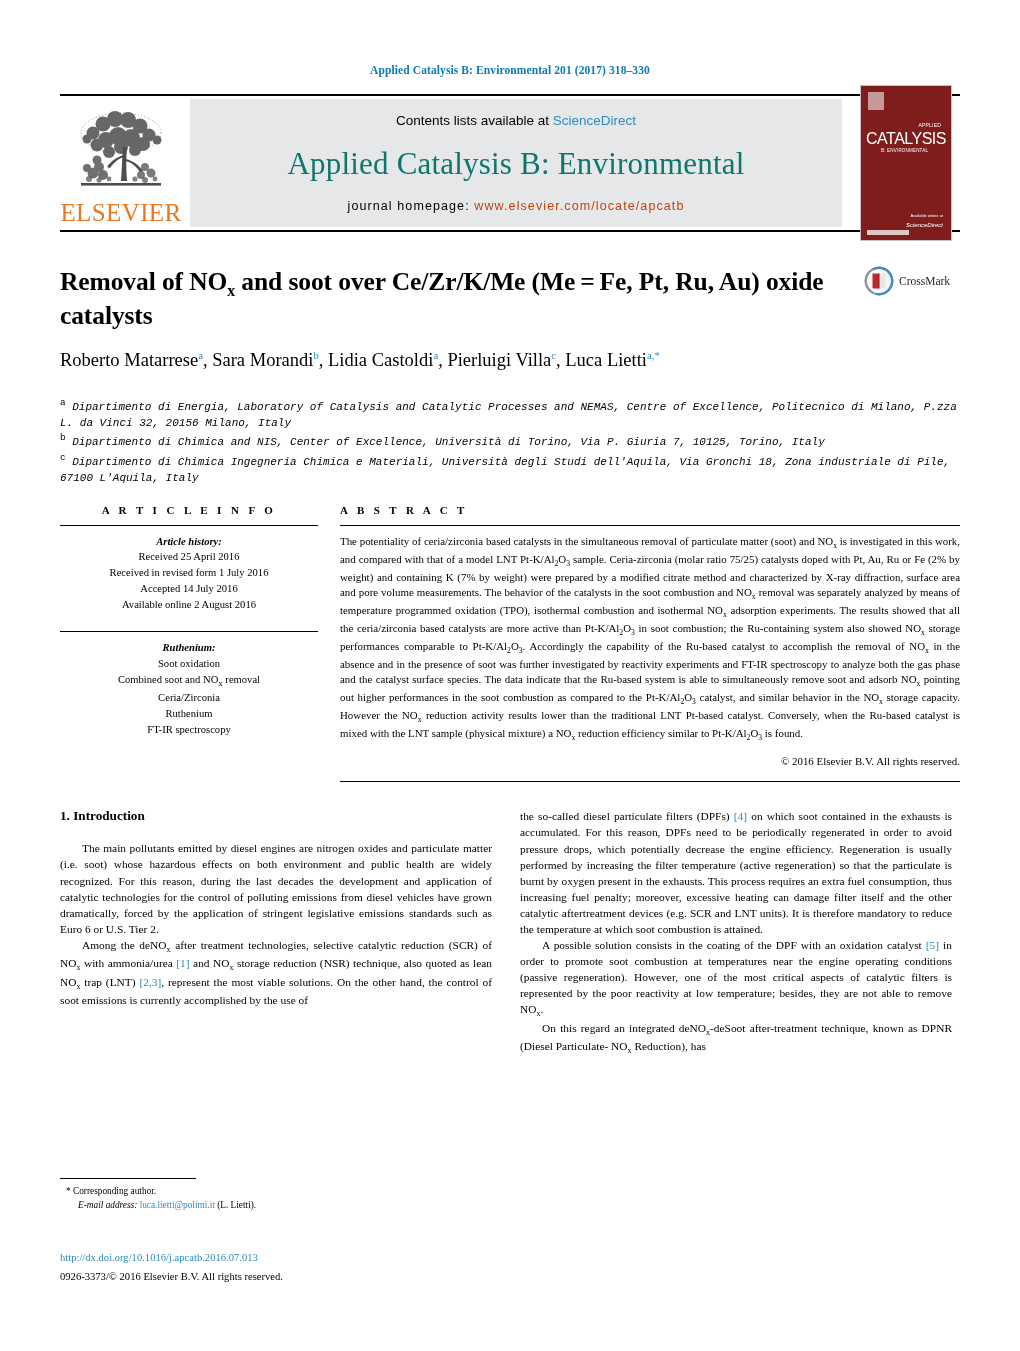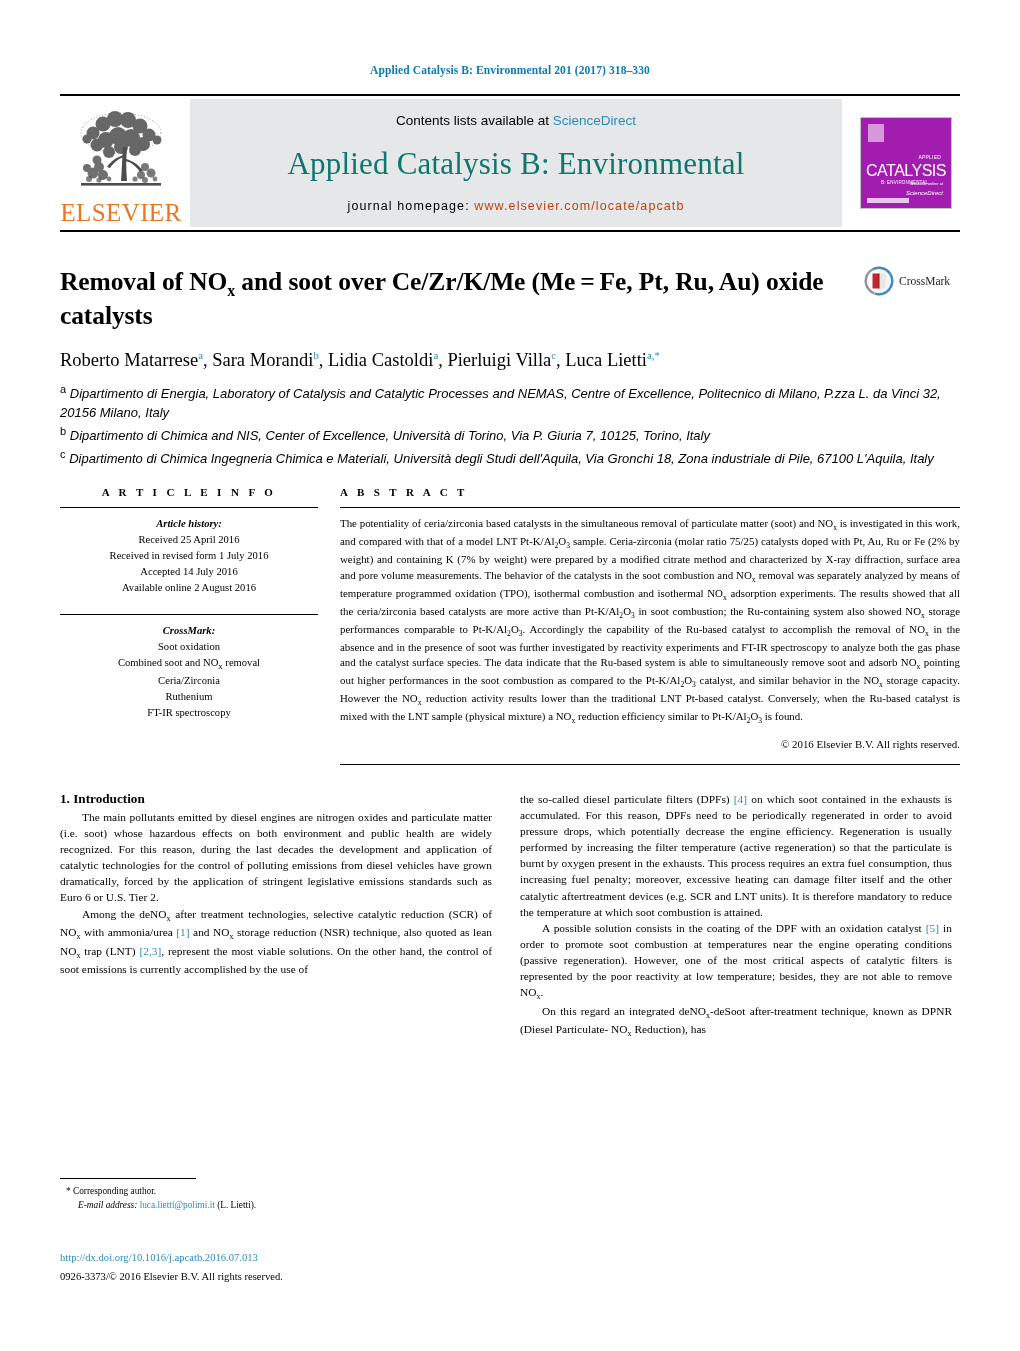--- a/index.html
+++ b/index.html
@@ -95,22 +95,22 @@
   .homepage-line .hp-url { color: #c2410c; }
   .cover-block {
     width: 108px;
     flex: 0 0 108px;
     display: flex;
     align-items: center;
     justify-content: center;
   }
   .cover-img {
     width: 92px;
-    height: 92px;
-    background: #a21caf;
+    height: 156px;
+    background: #7f1d1d;
     position: relative;
     border: 1px solid #c4c4c4;
     box-sizing: border-box;
     text-align: right;
   }
   .cover-el {
     position: absolute; top: 6px; left: 7px;
     width: 16px; height: 18px;
     background: rgba(255,255,255,0.55);
   }
@@ -178,25 +178,25 @@
   
   .authors {
     margin-top: 16px;
     font-size: 18.5px;
     font-family: "Liberation Serif", serif;
     line-height: 1.2;
   }
   .authors sup { color: #2b8cbe; font-size: 0.58em; }
   .authors sup.star { color: #2b8cbe; }
   .affiliations {
-    margin-top: 10px;
-    font-size: 13px;
+    margin-top: 25px;
+    font-size: 11px;
     font-style: italic;
     line-height: 1.45;
-    font-family: Liberation Sans, sans-serif;
+    font-family: Liberation Mono, monospace;
   }
   .affiliations sup { font-style: normal; font-size: 0.85em; }
 
   
   .info-abstract {
     margin-top: 17px;
     padding-top: 0px;
     display: flex;
     gap: 22px;
   }
@@ -237,21 +237,21 @@
     margin-top: 26px;
     display: flex;
     gap: 28px;
     position: relative;
   }
   .bcol { width: 432px; flex: 0 0 432px; }
   .h1 {
     font-size: 13.2px;
     font-weight: bold;
     font-family: "Liberation Serif", serif;
-    margin: 0 0 2px 0;
+    margin: 0 0 16px 0;
   }
   .para {
     font-size: 11.4px;
     line-height: 1.41;
     text-align: justify;
     text-indent: 22px;
     margin: 0;
     font-family: "Liberation Serif", serif;
     hyphens: auto;
   }
@@ -409,21 +409,21 @@
       <div class="hr-blk"></div>
       <div class="info-label">Article history:</div>
       <div class="info-list">
           <div>Received 25 April 2016</div>
           <div>Received in revised form 1 July 2016</div>
           <div>Accepted 14 July 2016</div>
           <div>Available online 2 August 2016</div>
         </div>
       <div class="info-gap"></div>
       <div class="hr-blk"></div>
-      <div class="info-label">CrossMark:</div>
+      <div class="info-label">Ruthenium:</div>
       <div class="info-list">
           <div>Soot oxidation</div>
           <div>Combined soot and NO<sub>x</sub> removal</div>
           <div>Ceria/Zirconia</div>
           <div>Ruthenium</div>
           <div>FT-IR spectroscopy</div>
         </div>
     </div>
 
     <div class="col-abs">

